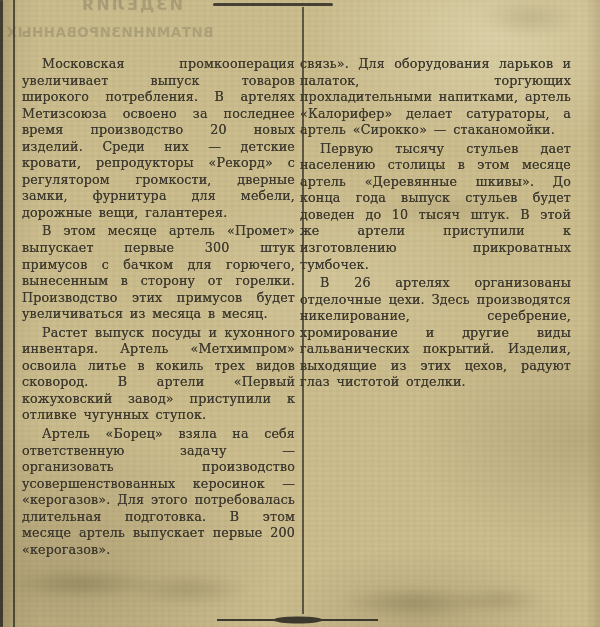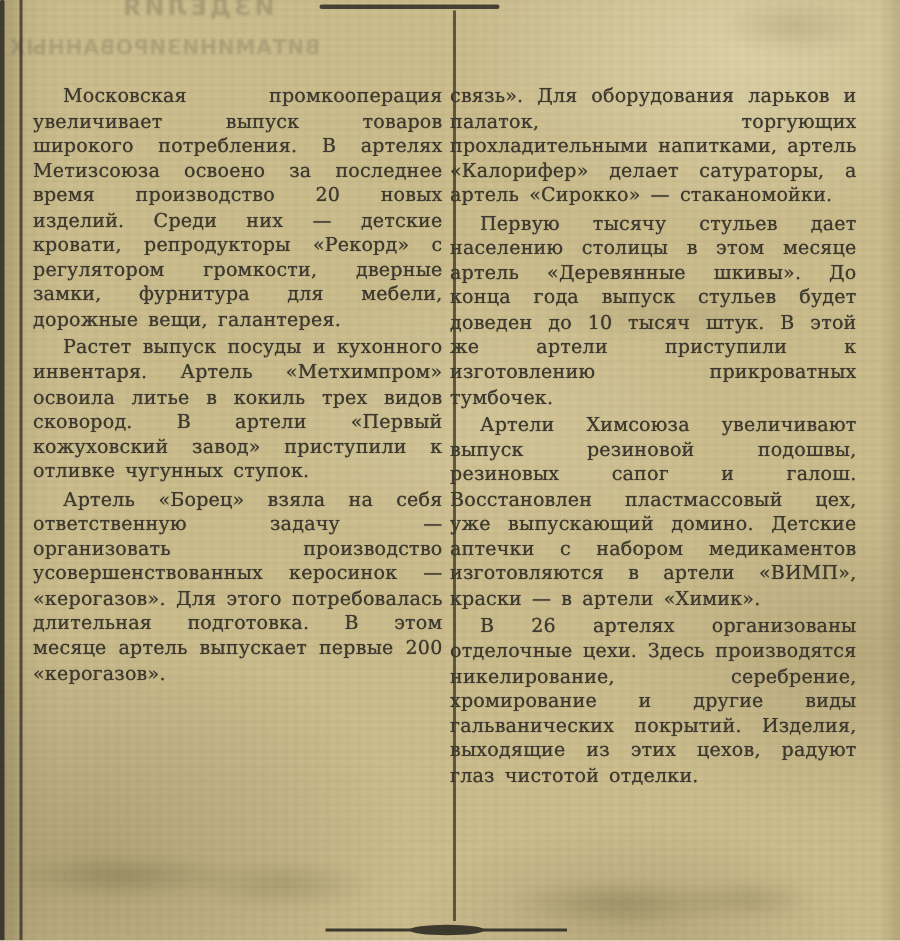--- a/index.html
+++ b/index.html
@@ -89,28 +89,28 @@
   <div class="smudge s4"></div>
 
   <div class="rule rule-edge"></div>
   <div class="rule rule-margin"></div>
   <div class="rule rule-top"></div>
   <div class="rule rule-divider"></div>
 
 
   <div class="col col-left">
     <p>Московская промкооперация увеличивает выпуск товаров широкого потребления. В артелях Метизсоюза освоено за последнее время производство 20 новых изделий. Среди них — детские кровати, репродукторы «Рекорд» с регулятором громкости, дверные замки, фурнитура для мебели, дорожные вещи, галантерея.</p>
+    <p>В этом месяце артель «Промет» выпускает первые 300 штук примусов с бачком для горючего, вынесенным в сторону от горелки. Производство этих примусов будет увеличиваться из месяца в месяц.</p>
     <p>Растет выпуск посуды и кухонного инвентаря. Артель «Метхимпром» освоила литье в кокиль трех видов сковород. В артели «Первый кожуховский завод» приступили к отливке чугунных ступок.</p>
     <p>Артель «Борец» взяла на себя ответственную задачу — организовать производство усовершенствованных керосинок — «керогазов». Для этого потребовалась длительная подготовка. В этом месяце артель выпускает первые 200 «керогазов».</p>
   </div>
 
   <div class="col col-right">
     <p class="no-indent">связь». Для оборудования ларьков и палаток, торгующих прохладительными напитками, артель «Калорифер» делает сатураторы, а артель «Сирокко» — стаканомойки.</p>
     <p>Первую тысячу стульев дает населению столицы в этом месяце артель «Деревянные шкивы». До конца года выпуск стульев будет доведен до 10 тысяч штук. В этой же артели приступили к изготовлению прикроватных тумбочек.</p>
-    <p>Артели Химсоюза увеличивают выпуск резиновой подошвы, резиновых сапог и галош. Восстановлен пластмассовый цех, уже выпускающий домино. Детские аптечки с набором медикаментов изготовляются в артели «ВИМП», краски — в артели «Химик».</p>
     <p>В 26 артелях организованы отделочные цехи. Здесь производятся никелирование, серебрение, хромирование и другие виды гальванических покрытий. Изделия, выходящие из этих цехов, радуют глаз чистотой отделки.</p>
   </div>
 
   <div class="rule end-rule">
     <span class="lens"></span>
   </div>
 
 </div>
 
 </body></html>

